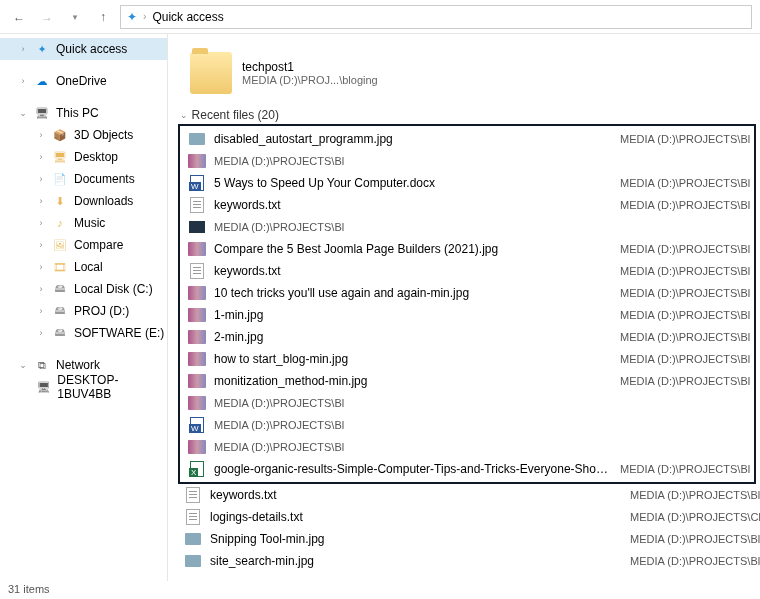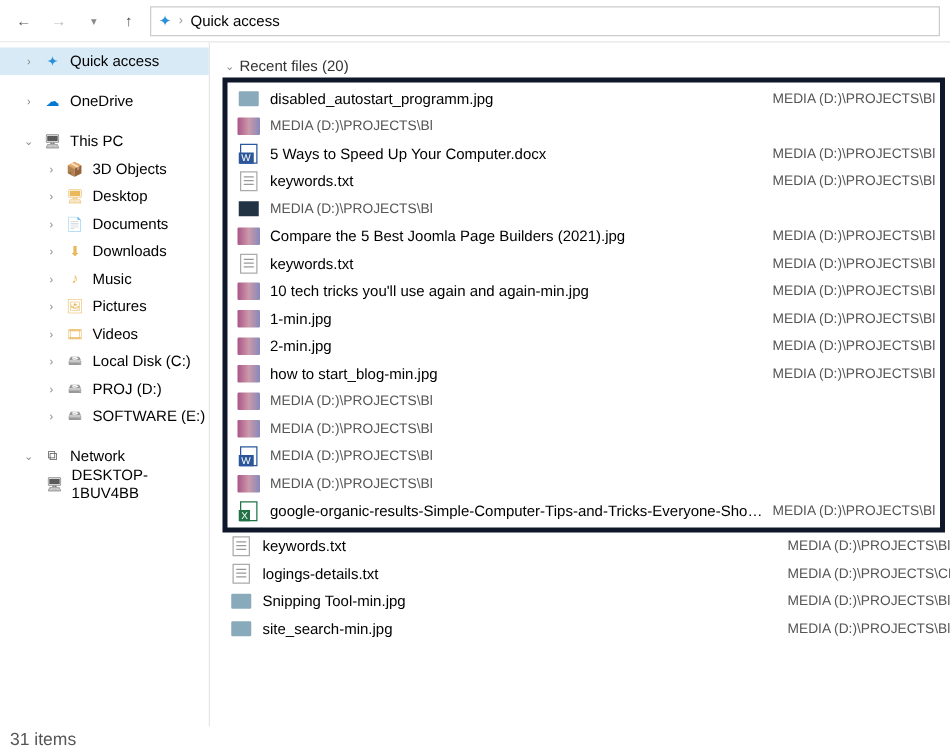--- a/index.html
+++ b/index.html
@@ -22,27 +22,27 @@
 .content { flex: 1; overflow: hidden; padding: 6px 0 0 10px; }
 .folder-row { display: flex; align-items: center; gap: 10px; padding: 12px 0 8px 12px; }
 .folder-ico { width: 42px; height: 42px; background: linear-gradient(#ffe9a8,#f0c96e); border-radius: 3px; position: relative; }
 .folder-ico::before { content:""; position:absolute; top:-4px; left:2px; width:16px; height:6px; background:#f0c96e; border-radius:2px 2px 0 0; }
 .folder-txt .t1 { font-size: 12px; }
 .folder-txt .t2 { font-size: 11px; color: #666; }
 
 .section-hdr { display: flex; align-items: center; gap: 4px; padding: 6px 0 2px 2px; color: #333; font-size: 12px; }
 .section-hdr .chev { color: #888; font-size: 9px; }
 
-.redbox { border: 4px solid #0f172a; padding: 2px 4px 2px 2px; margin-right: 4px; }
+.redbox { border: 2px solid #0f172a; padding: 2px 4px 2px 2px; margin-right: 4px; }
 .file-row { display: flex; align-items: center; height: 22px; gap: 8px; padding-left: 6px; cursor: pointer; }
 .file-ico { width: 18px; height: 16px; display: flex; align-items: center; justify-content: center; font-size: 11px; }
 .file-name { flex: 1; white-space: nowrap; overflow: hidden; text-overflow: ellipsis; color: #000; max-width: 420px; }
 .file-path { color: #555; font-size: 11px; white-space: nowrap; overflow: hidden; max-width: 130px; }
 
-.status { position: absolute; bottom: 0; left: 0; height: 18px; padding: 2px 8px; color: #555; font-size: 14px; }
+.status { position: absolute; bottom: 0; left: 0; height: 18px; padding: 2px 8px; color: #555; font-size: 11px; }
 
 .ico-img { background:#8ab; color:#fff; border-radius:1px; width:16px; height:12px; }
 .ico-txt { border:1px solid #aaa; width:14px; height:16px; background:#fff; position:relative; }
 .ico-txt::after { content:""; position:absolute; top:3px; left:2px; right:2px; height:1px; background:#999; box-shadow:0 3px 0 #999,0 6px 0 #999; }
 .ico-doc { border:1px solid #2b579a; width:14px; height:16px; background:#fff; position:relative; }
 .ico-doc::after { content:"W"; position:absolute; bottom:-1px; left:-2px; background:#2b579a; color:#fff; font-size:8px; padding:0 2px; }
 .ico-vid { background:#234; width:16px; height:12px; }
 .ico-thumb { width:18px; height:14px; background:linear-gradient(90deg,#a58,#c9a,#88b); border-radius:1px; }
 .ico-xls { border:1px solid #217346; width:14px; height:16px; background:#fff; position:relative; }
 .ico-xls::after { content:"X"; position:absolute; bottom:-1px; left:-2px; background:#217346; color:#fff; font-size:8px; padding:0 2px; }
@@ -110,26 +110,26 @@
           <span>Downloads</span>
         </div>
         <div class="side-item sub">
           <span class="side-exp">›</span>
           <span class="side-ico folder-s">♪</span>
           <span>Music</span>
         </div>
         <div class="side-item sub">
           <span class="side-exp">›</span>
           <span class="side-ico folder-s">🖼</span>
-          <span>Pictures</span>
+          <span>Compare</span>
         </div>
         <div class="side-item sub">
           <span class="side-exp">›</span>
           <span class="side-ico folder-s">🎞</span>
-          <span>Videos</span>
+          <span>Local</span>
         </div>
         <div class="side-item sub">
           <span class="side-exp">›</span>
           <span class="side-ico drive">🖴</span>
           <span>Local Disk (C:)</span>
         </div>
         <div class="side-item sub">
           <span class="side-exp">›</span>
           <span class="side-ico drive">🖴</span>
           <span>PROJ (D:)</span>
@@ -146,20 +146,27 @@
       <span class="side-ico net">⧉</span>
       <span>Network</span>
     </div>
     <div class="side-item sub">
       <span class="side-ico pc">🖥</span>
       <span>DESKTOP-1BUV4BB</span>
     </div>
   </div>
 
   <div class="content">
+    <div class="folder-row">
+      <div class="folder-ico"></div>
+      <div class="folder-txt">
+        <div class="t1">techpost1</div>
+        <div class="t2">MEDIA (D:)\PROJ...\bloging</div>
+      </div>
+    </div>
 
     <div class="section-hdr">
       <span class="chev">⌄</span>
       <span>Recent files (20)</span>
     </div>
 
     <div class="redbox" id="boxed">
         <div class="file-row">
           <span class="file-ico">
             <span class="ico-img"></span>
@@ -232,20 +239,21 @@
           <span class="file-ico">
             <span class="ico-thumb"></span>
           </span>
           <span class="file-name">how to start_blog-min.jpg</span>
           <span class="file-path">MEDIA (D:)\PROJECTS\Blogs\b</span>
         </div>
         <div class="file-row">
           <span class="file-ico">
             <span class="ico-thumb"></span>
           </span>
+          <span class="file-name">monitization_method-min.jpg</span>
           <span class="file-path">MEDIA (D:)\PROJECTS\Blogs\b</span>
         </div>
         <div class="file-row">
           <span class="file-ico">
             <span class="ico-thumb"></span>
           </span>
           <span class="file-path">MEDIA (D:)\PROJECTS\Blogs\b</span>
         </div>
         <div class="file-row">
           <span class="file-ico">

